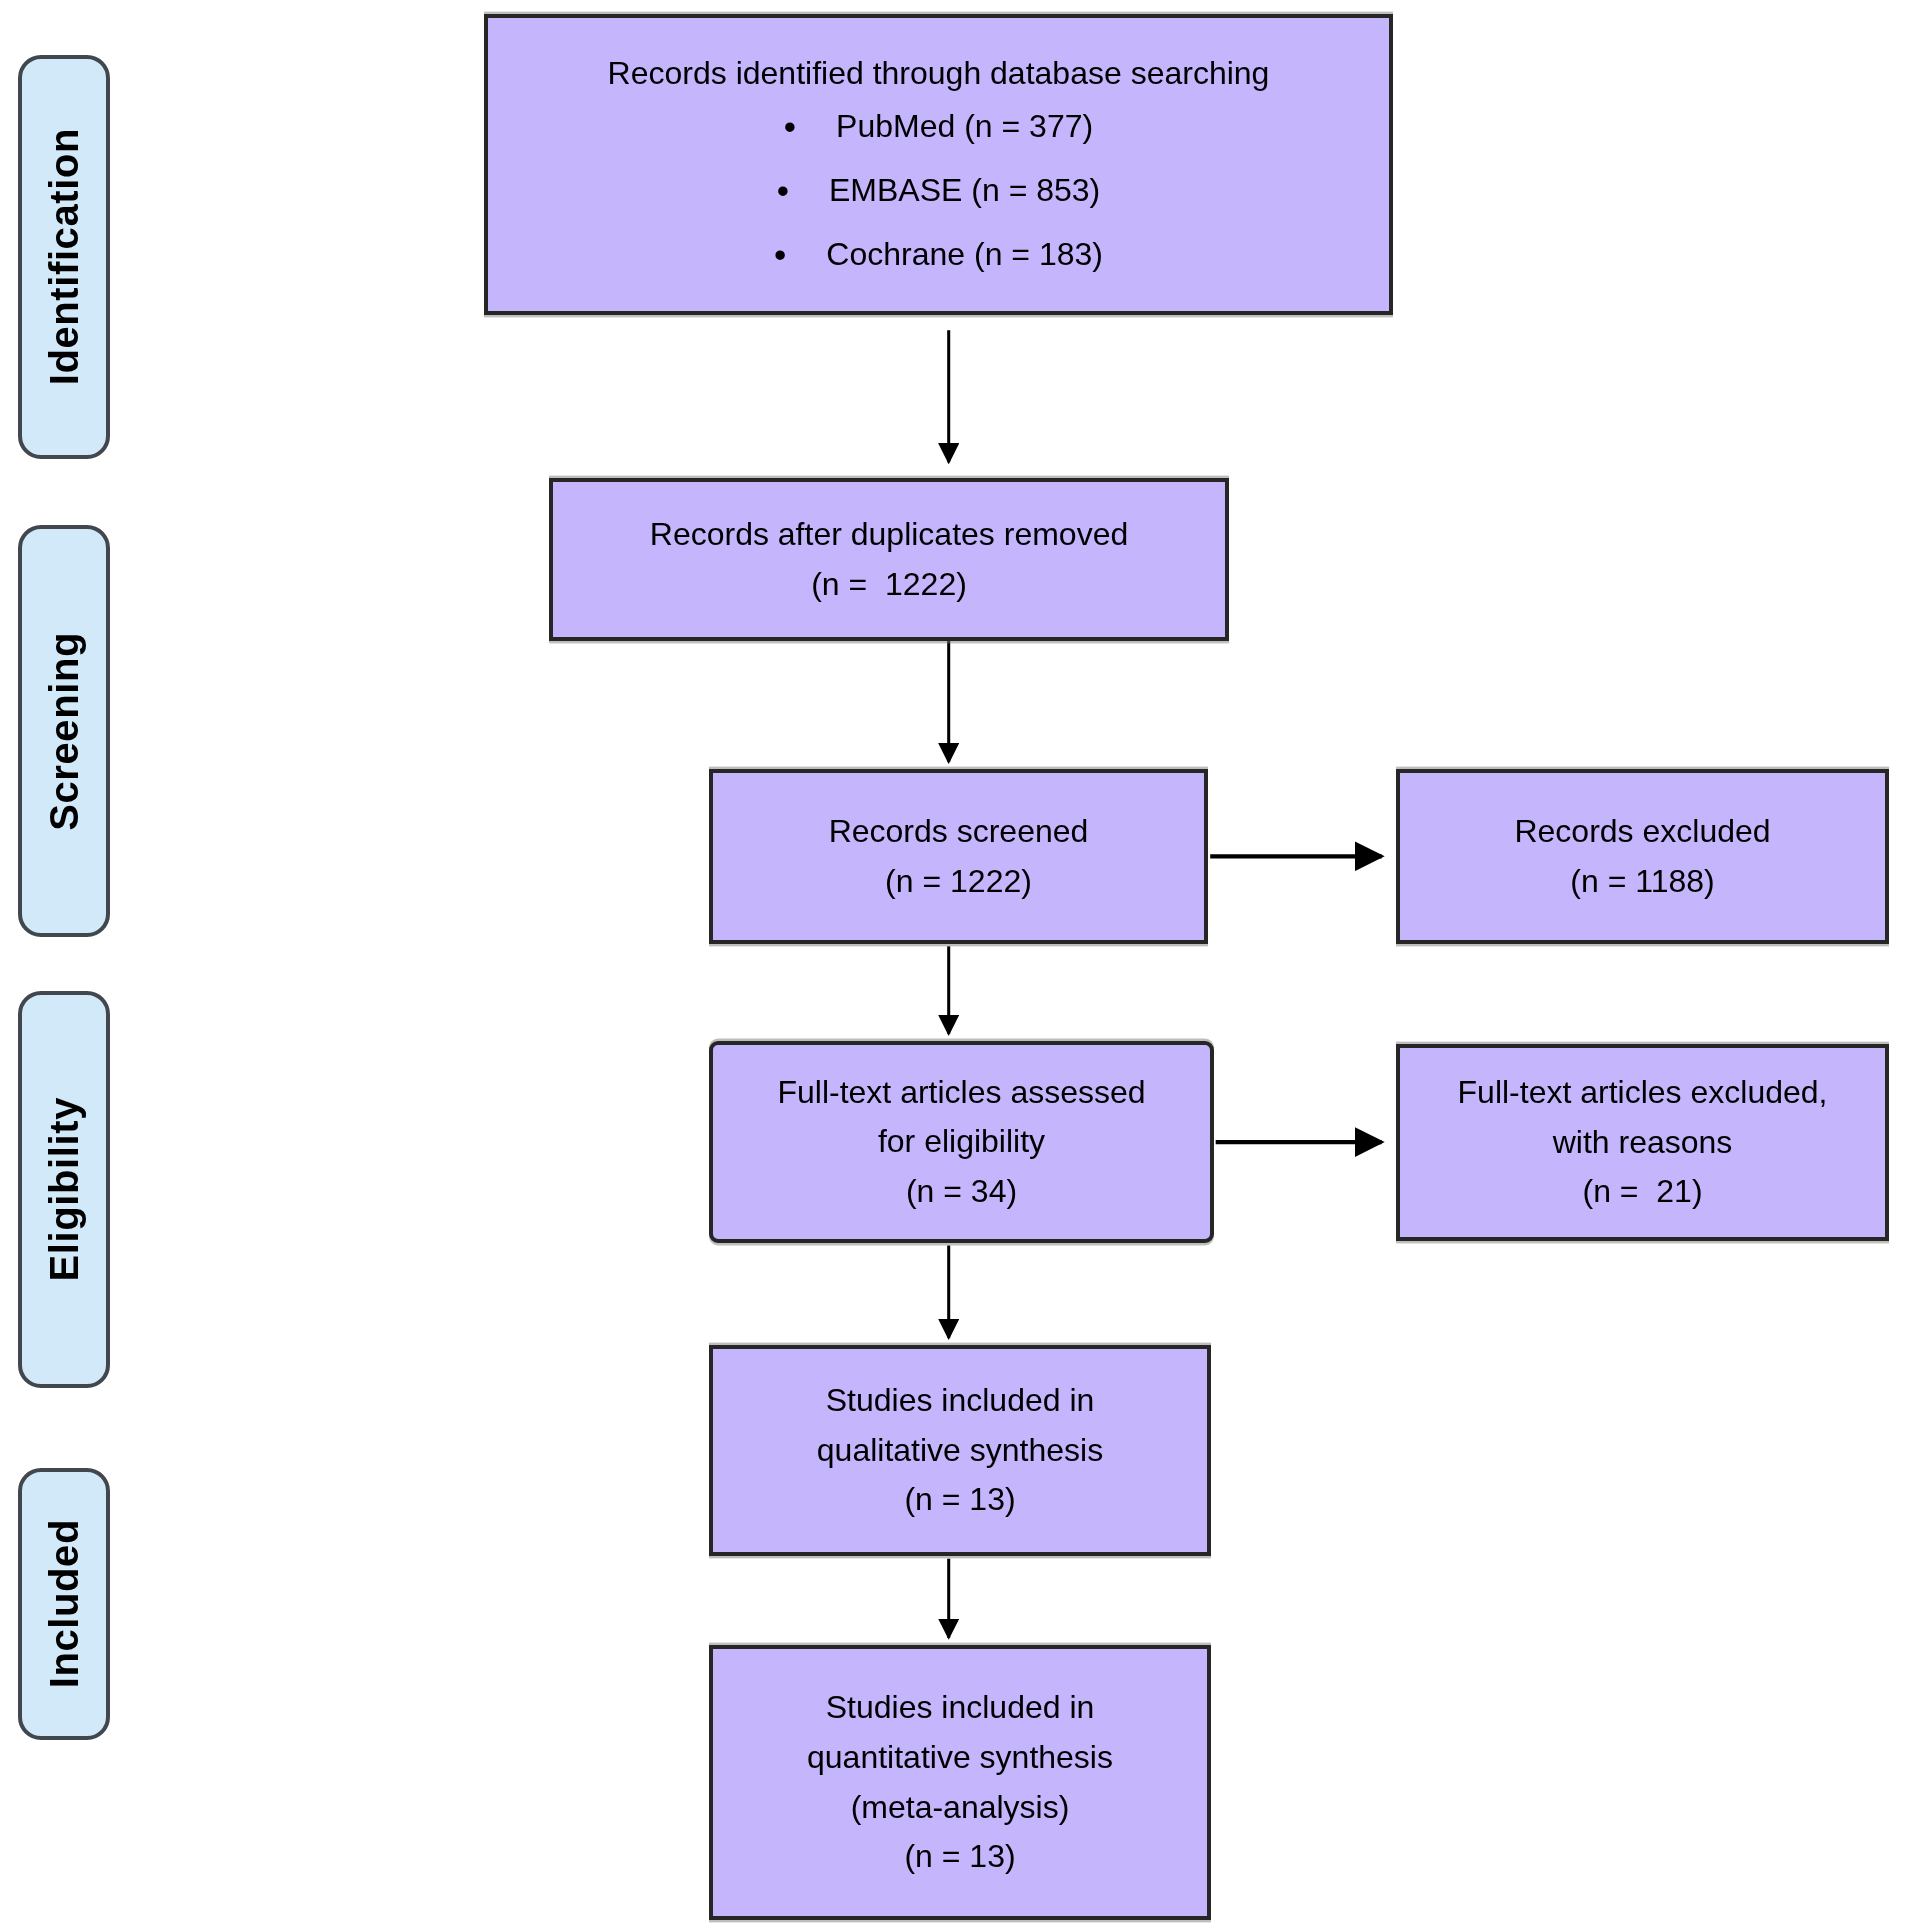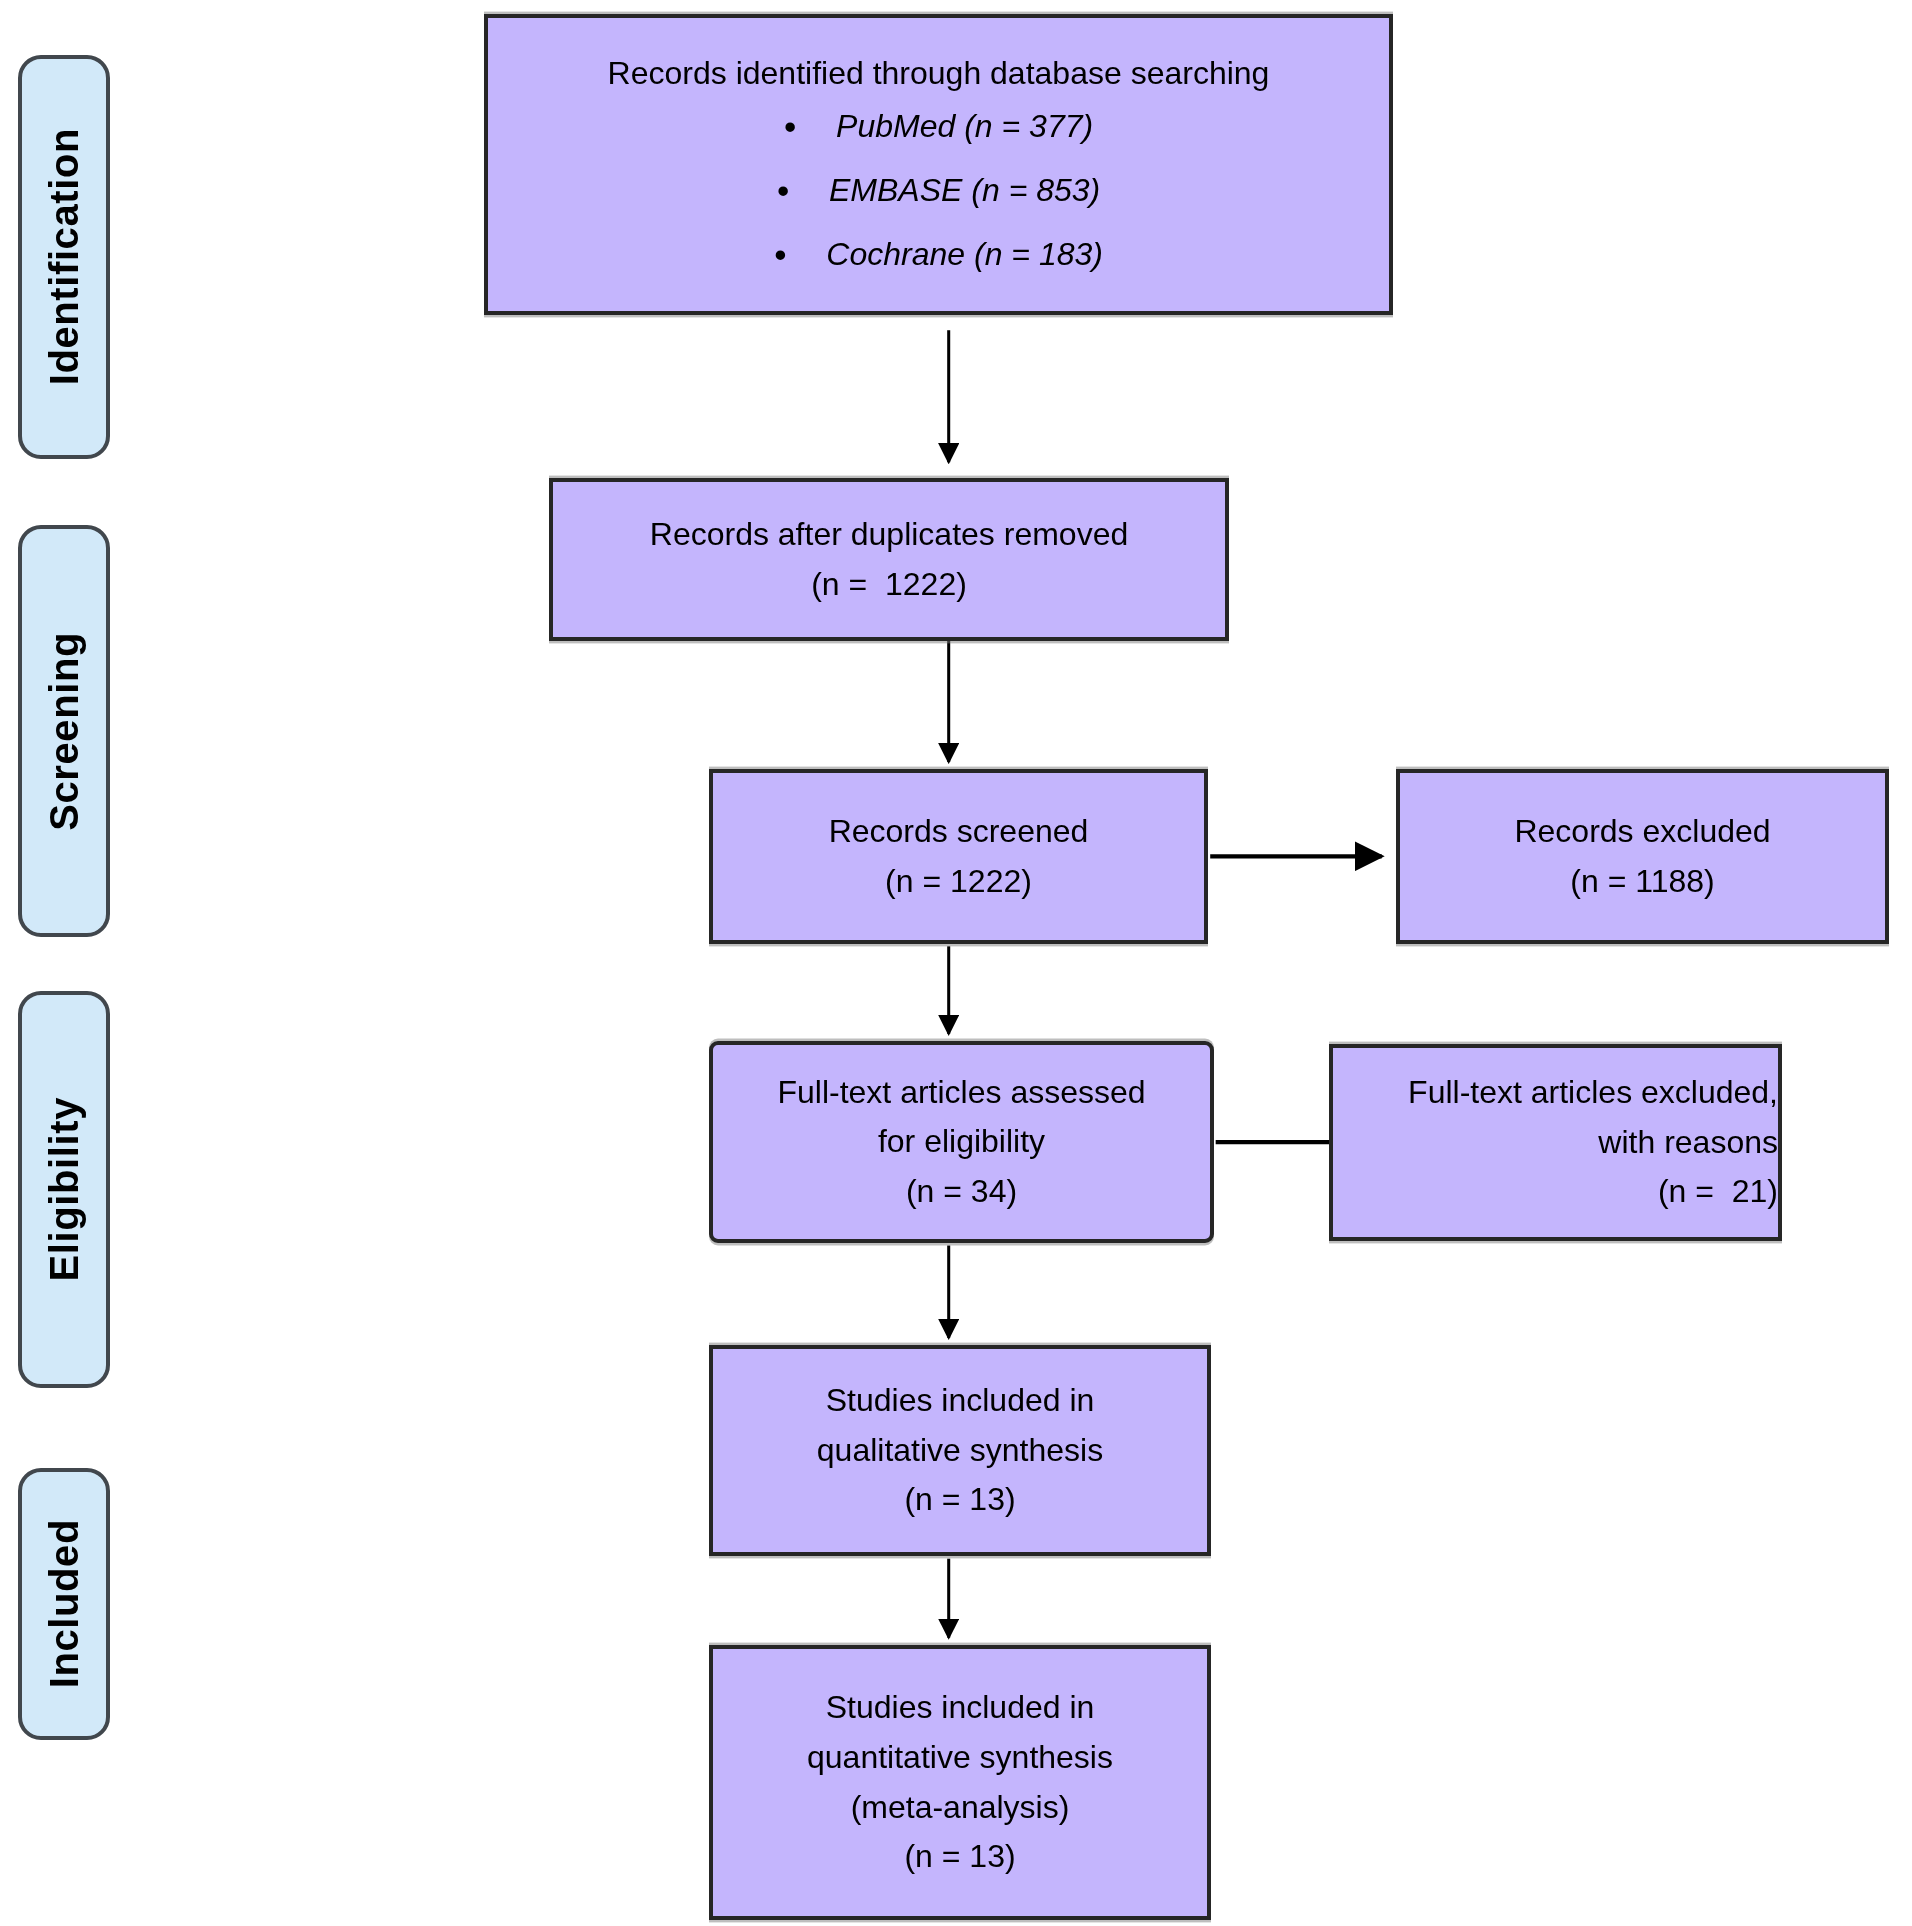--- a/index.html
+++ b/index.html
@@ -54,31 +54,30 @@
     font-size: 32px;
     line-height: 1.55;
   }
   .fbox .ln { white-space: pre-wrap; }
 
   .pos-identified        { left: 484px;  top: 14px;   width: 909px; height: 301px; }
   .pos-duplicates        { left: 549px;  top: 478px;  width: 680px; height: 163px; }
   .pos-screened          { left: 709px; top: 769px; width: 499px;  height: 175px; align-items: center; }
   .pos-records-excluded  { left: 1396px; top: 769px; width: 493px;  height: 175px; }
   .pos-fulltext          { left: 709px; top: 1041px; width: 505px;  height: 202px; border-radius: 9px; }
-  .pos-fulltext-excluded { left: 1329px; top: 1044px; width: 453px;  height: 197px; align-items: flex-end; }
+  .pos-fulltext-excluded { left: 1396px; top: 1044px; width: 493px;  height: 197px; }
   .pos-qualitative       { left: 709px; top: 1345px; width: 502px;  height: 211px; }
   .pos-quantitative      { left: 709px; top: 1645px; width: 502px;  height: 275px; }
 
   
   .bullets {
     display: flex;
     flex-direction: column;
     gap: 14.6px;
     margin-top: 3px;
-    font-style: italic;
   }
   .bullet-row {
     display: flex;
     align-items: center;
     justify-content: center;
   }
   .bullet-row::before {
     content: "•";
     font-size: 35px;
     line-height: 1;

